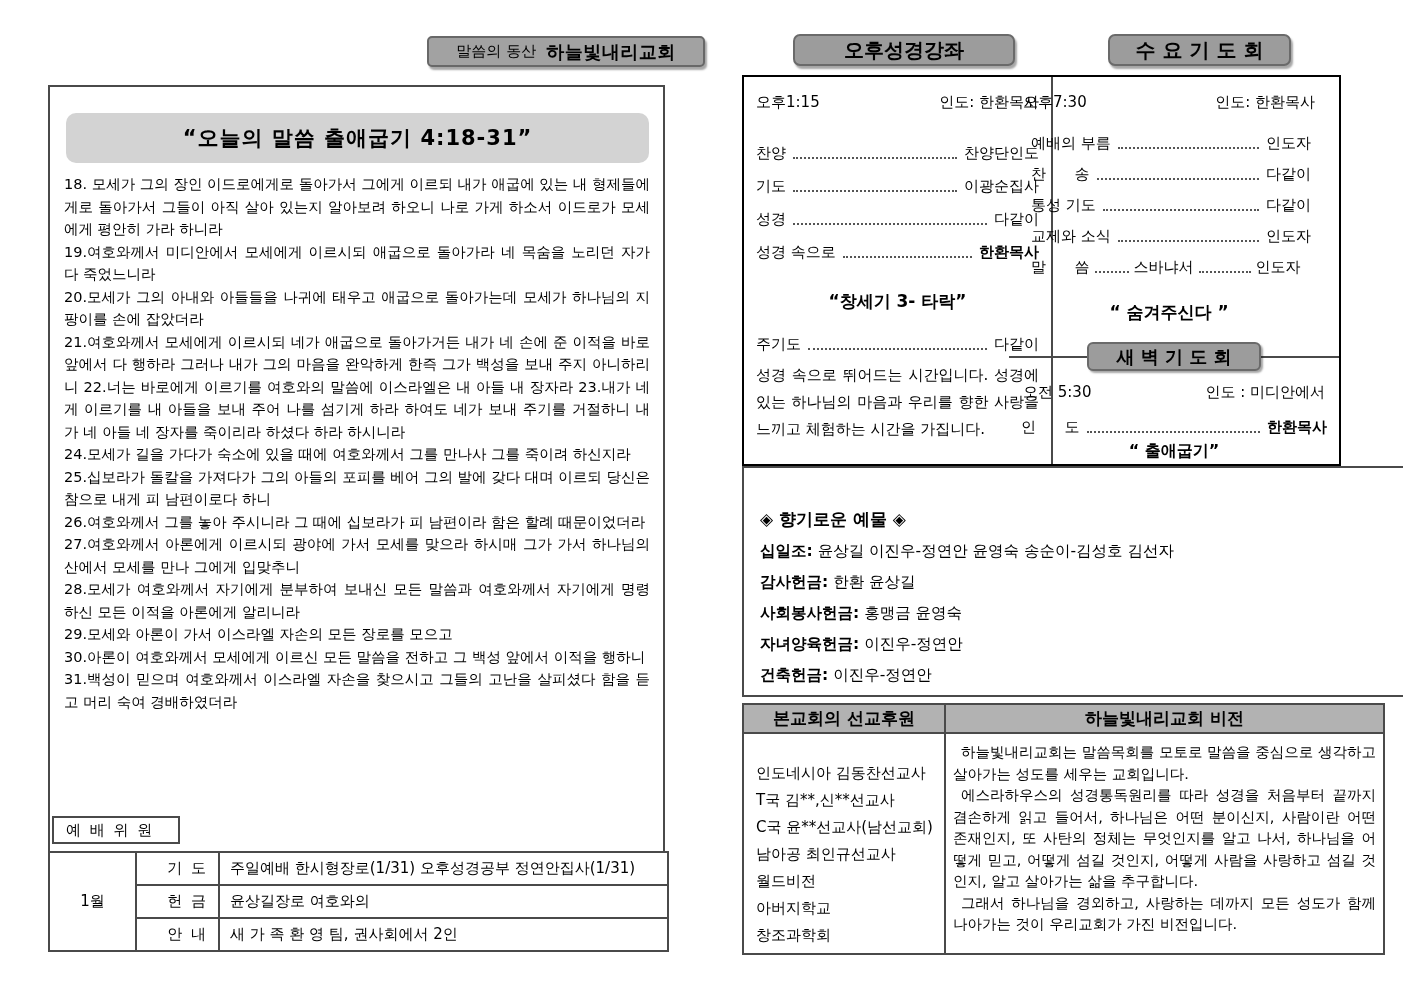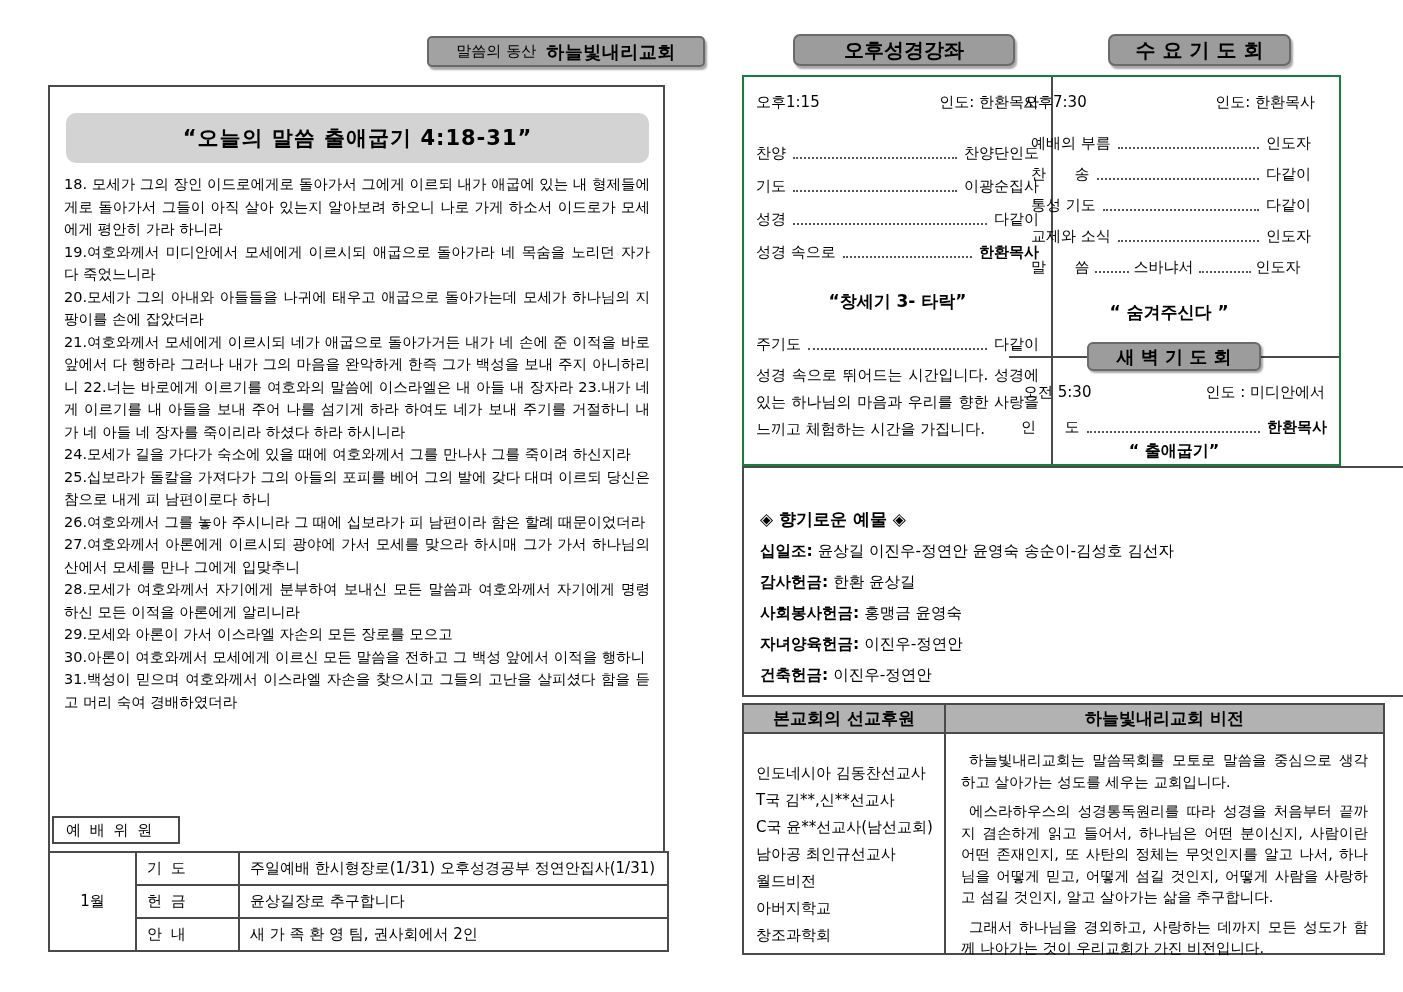--- a/index.html
+++ b/index.html
@@ -43,38 +43,38 @@
   }
   .committee-table {
     position:absolute; left:-2px; bottom:-2px; width:621px;
     border-collapse:collapse; table-layout:fixed;
   }
   .committee-table td {
     border:2px solid #4a4a4a; height:33px; font-size:15px; padding:0 10px;
     background:#fff;
   }
   .committee-table td.month { width:87px; text-align:center; }
-  .committee-table td.lbl   { width:103px; text-align:left; letter-spacing:2px; }
+  .committee-table td.lbl   { width:83px; text-align:right; letter-spacing:2px; }
   .committee-table td.val   { text-align:left; }
 
   
   .badge {
     position:absolute; height:32px; background:#9c9c9c;
     border:2px solid #6a6a6a; border-radius:7px;
     box-shadow:2px 3px 2px rgba(0,0,0,.35);
     display:flex; align-items:center; justify-content:center;
     font-size:20px; font-weight:bold;
   }
   .badge-afternoon { left:793px; top:34px; width:222px; }
   .badge-wednesday { left:1108px; top:34px; width:183px; }
 
   
   .two-col-box {
     position:absolute; left:742px; top:75px; width:599px; height:391px;
-    border:2px solid #15803d;
+    border:2px solid #000000;
   }
   .col-left {
     position:absolute; left:0; top:0; width:309px; height:100%;
     border-right:2px solid #4a4a4a; padding:16px 12px 0 12px;
   }
   .col-right {
     position:absolute; right:0; top:0; width:330px; height:100%;
     display:flex; flex-direction:column;
   }
   .time-row {
@@ -129,21 +129,21 @@
     display:flex; align-items:center; justify-content:center;
     font-size:17px; font-weight:bold;
   }
   .mh-right { flex:1; display:flex; align-items:center; justify-content:center; font-size:17px; font-weight:bold; }
   .mission-body { display:flex; height:calc(100% - 29px); }
   .mission-left {
     width:202px; border-right:2px solid #4a4a4a;
     padding:26px 6px 0 12px; font-size:15px; line-height:27px;
   }
   .mission-right { flex:1; padding:8px 7px 0 7px; font-size:14.5px; line-height:21.5px; text-align:justify; }
-  .mission-right p { margin:8px; text-indent:8px; }
+  .mission-right p { margin:0; text-indent:8px; }
 </style>
 </head>
 <body>
 
 <div class="page">
 
   <div class="top-badge">
     <span class="pfx">말씀의 동산</span>
     <span class="nm">하늘빛내리교회</span>
   </div>
@@ -167,21 +167,21 @@
     <div class="committee-label">예 배 위 원</div>
     <table class="committee-table">
       <tbody>
         <tr>
           <td class="month" rowspan="3">1월</td>
           <td class="lbl">기 도</td>
           <td class="val">주일예배 한시형장로(1/31) 오후성경공부 정연안집사(1/31)</td>
         </tr>
         <tr>
           <td class="lbl">헌 금</td>
-          <td class="val">윤상길장로 추구합니다</td>
+          <td class="val">윤상길장로 여호와의</td>
         </tr>
         <tr>
           <td class="lbl">안 내</td>
           <td class="val">새 가 족 환 영 팀, 권사회에서 2인</td>
         </tr>
       </tbody>
     </table>
   </div>
 
   <div class="badge badge-afternoon">오후성경강좌</div>

